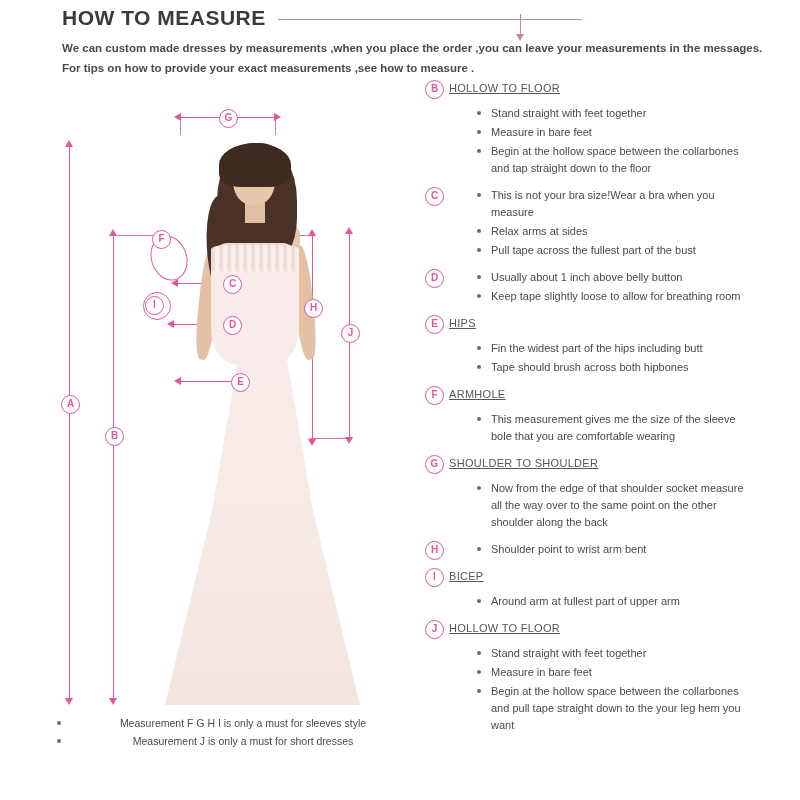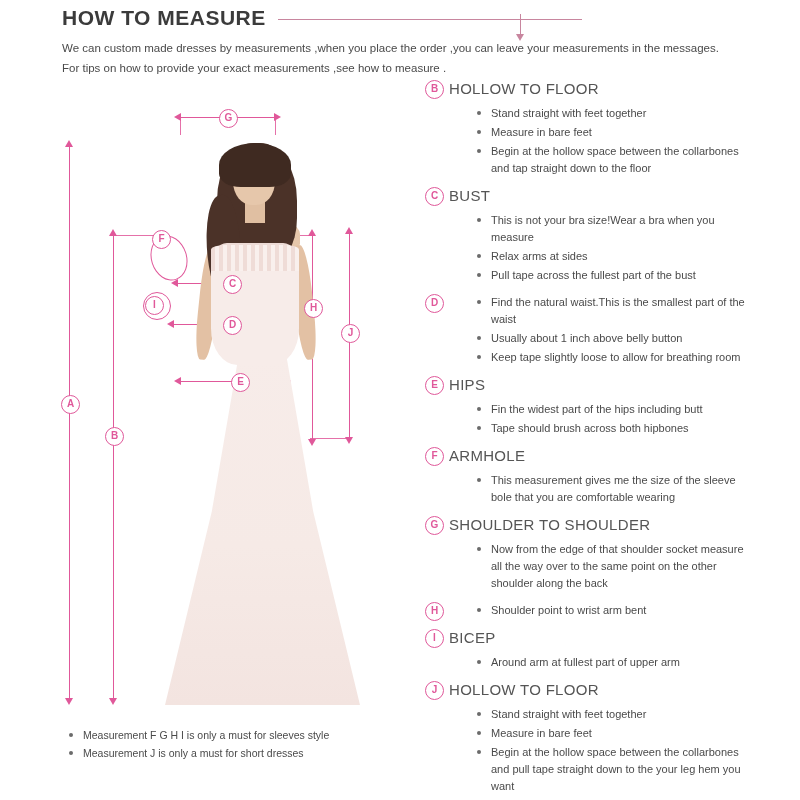--- a/index.html
+++ b/index.html
@@ -66,20 +66,21 @@
   }
 
   .intro {
     position: absolute;
     left: 62px;
     top: 38px;
     width: 660px;
     font-size: 11.5px;
     line-height: 20px;
     color: #4a4a4a;
+    font-weight: bold;
   }
   .intro div { white-space: nowrap; }
 
   
   .illus {
     position: absolute;
     left: 55px;
     top: 100px;
     width: 360px;
     height: 600px;
@@ -279,25 +280,26 @@
     height: 17px;
     border-radius: 50%;
     border: 1.3px solid #e0589a;
     color: #e0589a;
     font-size: 10px;
     font-weight: bold;
     line-height: 15px;
     text-align: center;
   }
   .grp-title {
-    font-size: 15px;
+    font-size: 11px;
     color: #555;
     letter-spacing: .3px;
     line-height: 17px;
     margin-bottom: 2px;
+    text-decoration: underline;
   }
   .grp ul {
     list-style: none;
     margin: 8px;
     padding: 0 0 0 18px;
   }
   .grp li {
     position: relative;
     font-size: 11px;
     line-height: 17px;
@@ -325,21 +327,21 @@
   }
   .notes li {
     position: relative;
     list-style: none;
     font-size: 10.5px;
     line-height: 17px;
     color: #4a4a4a;
     padding-left: 16px;
     margin-bottom: 1px;
   }
-  .notes ul { margin: 12px; padding: 0; }
+  .notes ul { margin: 0; padding: 0; text-align: center; }
   .notes li::before {
     content: "";
     position: absolute;
     left: 2px;
     top: 6px;
     width: 4px;
     height: 4px;
     border-radius: 50%;
     background: #6b6b6b;
   }
@@ -418,32 +420,30 @@
       <div class="grp-title">HOLLOW TO FLOOR</div>
       <ul>
         <li>Stand straight with feet together</li>
         <li>Measure in bare feet</li>
         <li>Begin at the hollow space between the  collarbones and tap straight down to the floor</li>
       </ul>
     </div>
 
     <div class="grp">
       <div class="grp-badge">C</div>
-      <div class="grp-title">BUST</div>
       <ul>
         <li>This is not your bra size!Wear a bra when you measure</li>
         <li>Relax arms at sides</li>
         <li>Pull tape across the fullest part of the bust</li>
       </ul>
     </div>
 
     <div class="grp">
       <div class="grp-badge">D</div>
       <ul>
-        <li>Find the natural waist.This is the smallest part of the waist</li>
         <li>Usually about 1 inch above belly button</li>
         <li>Keep tape slightly loose to allow for breathing room</li>
       </ul>
     </div>
 
     <div class="grp">
       <div class="grp-badge">E</div>
       <div class="grp-title">HIPS</div>
       <ul>
         <li>Fin the widest part of the hips including butt</li>

